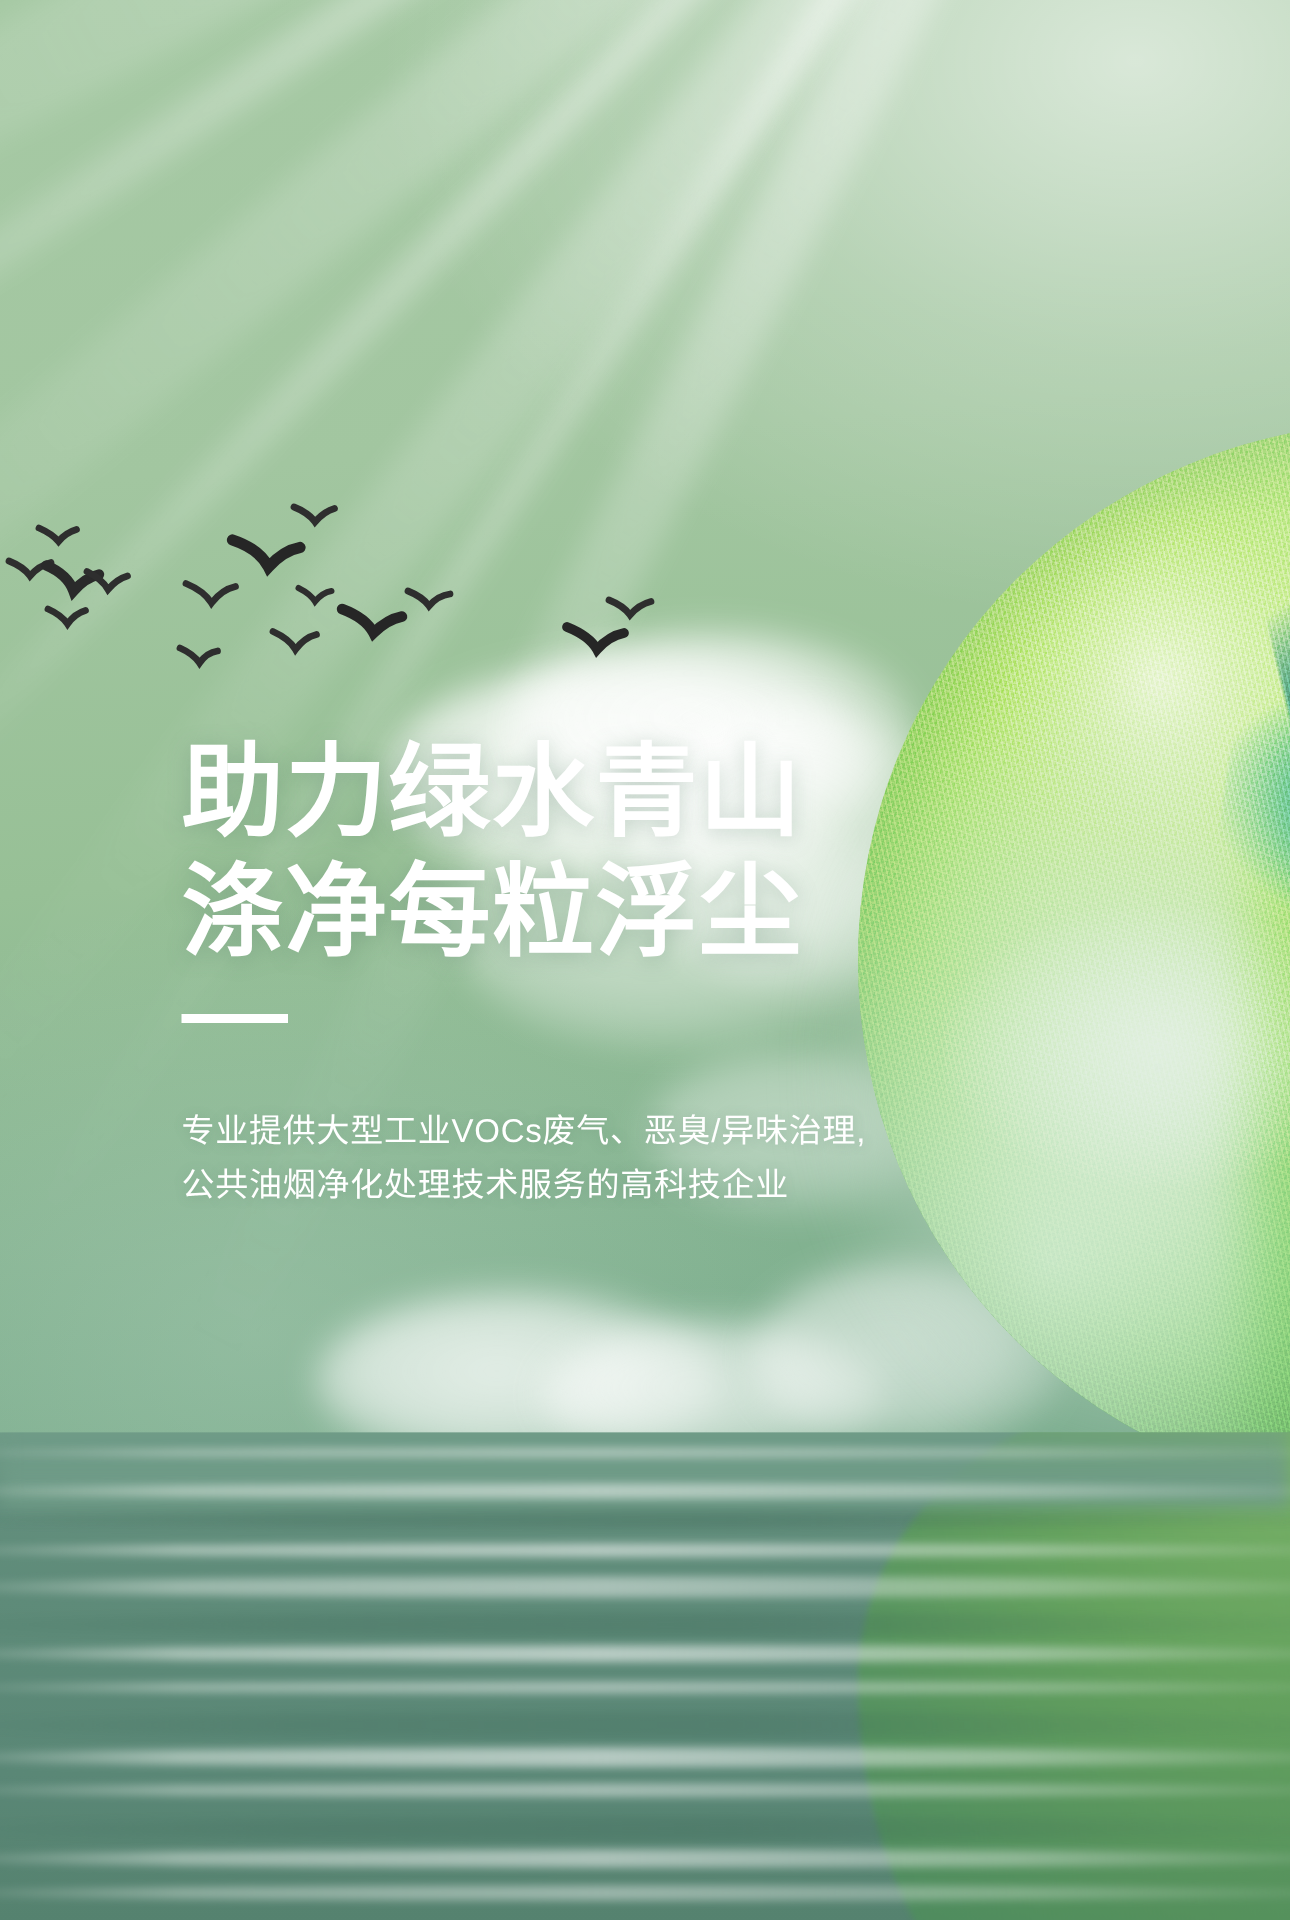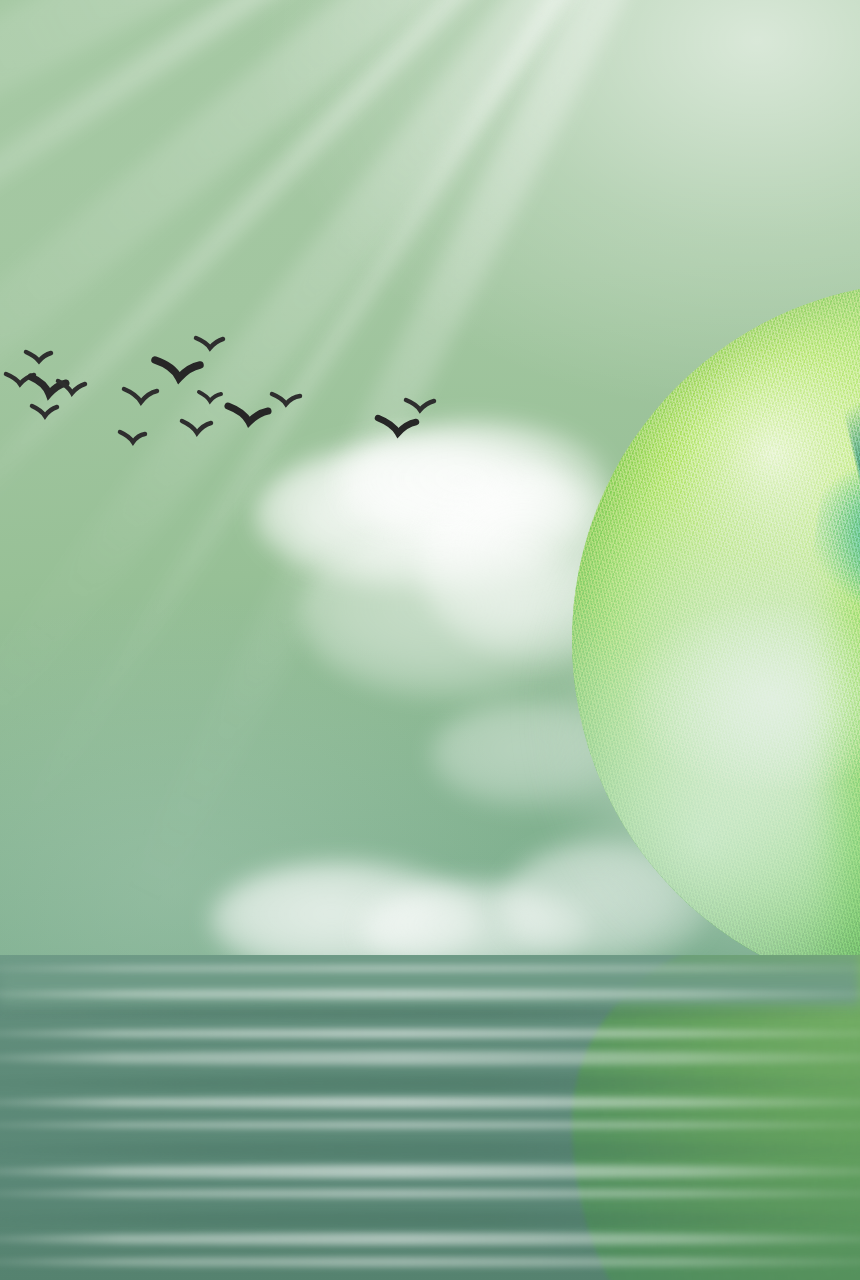--- a/index.html
+++ b/index.html
@@ -297,14 +297,23 @@
     <div class="wave" style="top:142px; height:11px; opacity:.62;"></div>
     <div class="wave" style="top:166px; height:8px;  opacity:.5;"></div>
     <div class="wave d" style="top:186px; height:18px; opacity:.4;"></div>
     <div class="wave" style="top:210px; height:13px; opacity:.6;"></div>
     <div class="wave" style="top:234px; height:9px;  opacity:.5;"></div>
     <div class="wave d" style="top:256px; height:16px; opacity:.4;"></div>
     <div class="wave" style="top:278px; height:12px; opacity:.55;"></div>
     <div class="wave" style="top:302px; height:10px; opacity:.45;"></div>
   </div>
 
+  <div class="copy">
+    <h1 class="headline">助力绿水青山</h1>
+    <h1 class="headline">涤净每粒浮尘</h1>
+    <div class="divider"></div>
+    <div class="subcopy">
+      <p class="subline" style="margin:0;">专业提供大型工业VOCs废气、恶臭/异味治理,</p>
+      <p class="subline" style="margin:0;">公共油烟净化处理技术服务的高科技企业</p>
+    </div>
+  </div>
 
 </div>
 
 </body></html>

